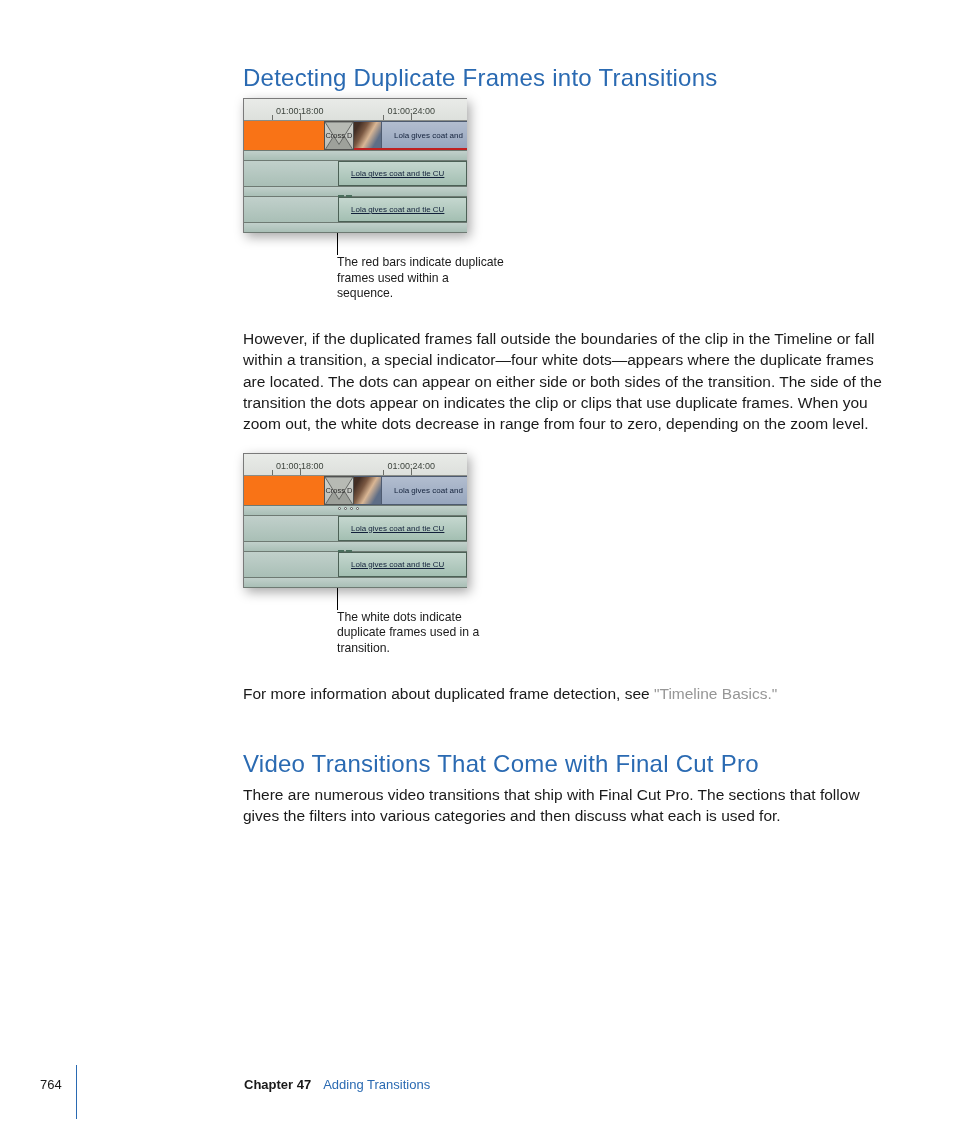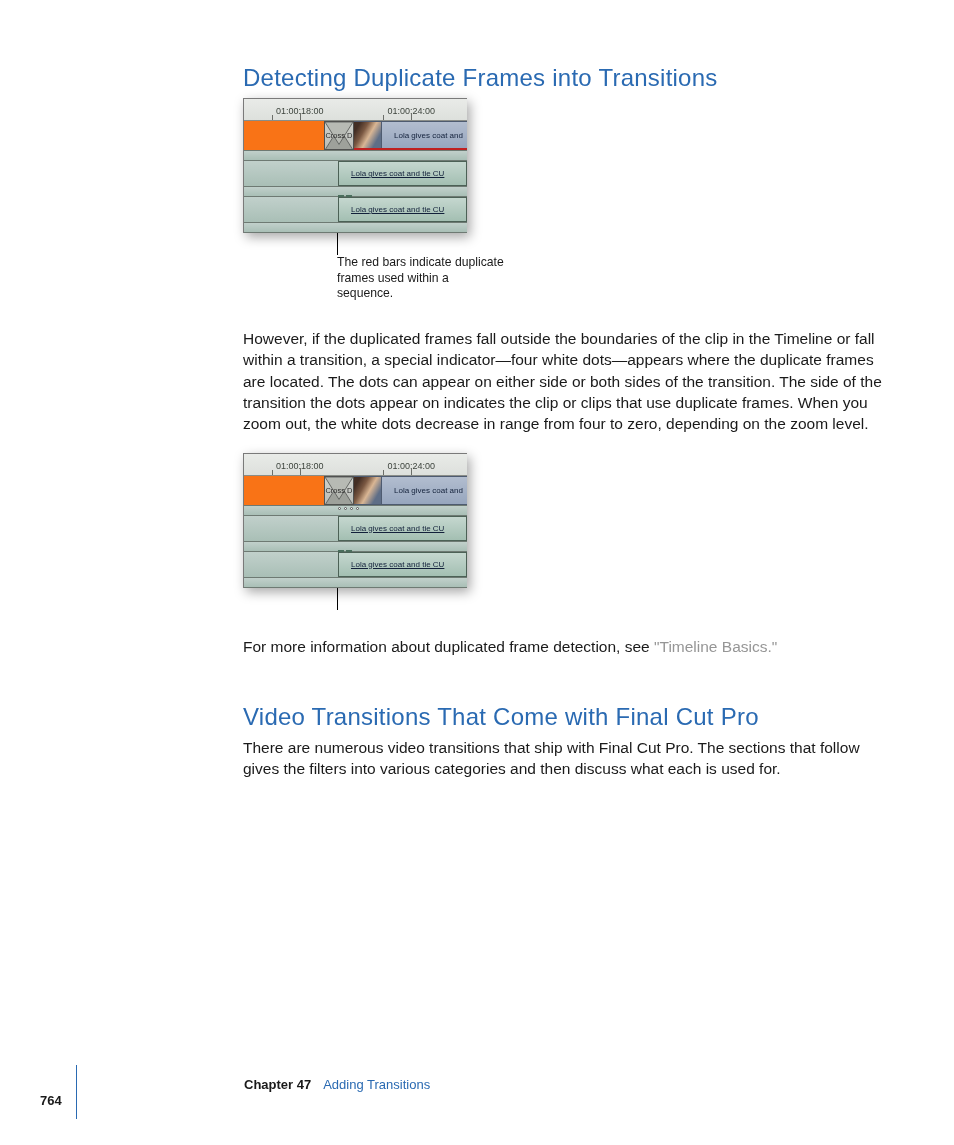--- a/index.html
+++ b/index.html
@@ -32,21 +32,21 @@
 .linkbar{position:absolute;left:94px;top:-2px;display:flex;gap:2px;}
 .linkbar span{width:6px;height:4px;background:#4a6d5c;}
 
 
 .callout { position:relative; margin-top:0; }
 .leader { width:95px; height:22px; border-left:1px solid #000; position:relative; margin-left:94px; }
 .caption { font-size:12.2px; line-height:1.28; color:#1a1a1a; margin-left:94px; max-width:170px; }
 
 .footer { position:absolute; left:0; right:0; bottom:46px; height:22px; }
 .footer .rule{position:absolute;left:76px;top:-12px;bottom:-20px;width:1px;background:#2a6ab2;}
-.footer .pg{position:absolute;left:40px;top:16px;font-size:13px;font-weight:700;color:#1a1a1a;}
+.footer .pg{position:absolute;left:40px;top:0;font-size:13px;font-weight:400;color:#1a1a1a;}
 .footer .chap{position:absolute;left:244px;top:0;font-size:13px;color:#1a1a1a;}
 .footer .chap b{font-weight:700;margin-right:12px;}
 .footer .chap .t{color:#2a6ab2;}
 </style>
 </head>
 <body>
 
 <div class="page">
 
   <h2>Detecting Duplicate Frames into Transitions</h2>
@@ -129,20 +129,21 @@
         <div class="linkbar">
             <span></span>
             <span></span>
           </div>
         <div class="aclip">Lola gives coat and tie CU</div>
       </div>
       <div class="row thin"></div>
     </div>
     <div class="callout">
       <div class="leader"></div>
+      <div class="caption">The white dots indicate duplicate frames used in a transition.</div>
     </div>
   </div>
 
   <p class="body">
     <span>For more information about duplicated frame detection, see </span><span class="xref">"Timeline Basics."</span>
   </p>
 
   <div style="height:28px"></div>
 
   <h2>Video Transitions That Come with Final Cut Pro</h2>

